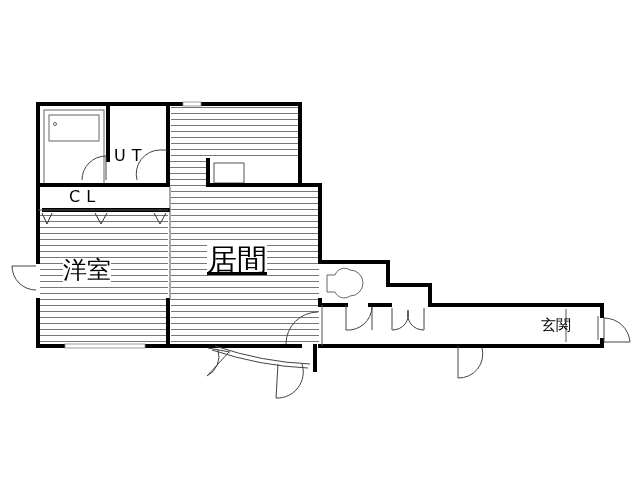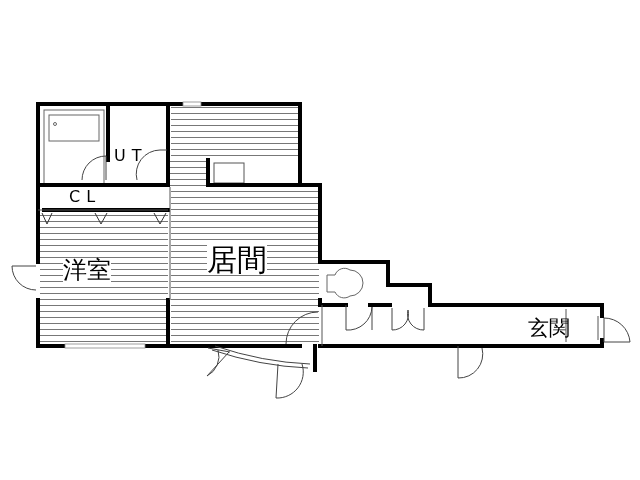--- a/index.html
+++ b/index.html
@@ -81,16 +81,16 @@
     <path d="M208,348 L230,352 M218,350 A22,22 0 0 1 207,376 L229,352"></path>
     <path d="M212,350 Q260,366 308,368"></path>
     <path d="M215,346 Q262,362 310,364"></path>
     <path d="M278,364 L276,398 A26,26 0 0 0 302,364"></path>
   </g>
 
   <path d="M327,275 L335,275 A10,10 0 0 1 350,270 A12,12 0 0 1 350,296 A10,10 0 0 1 335,292 L327,292 Z" fill="none" stroke="#666" stroke-width="1"></path>
 </svg>
 
 <div class="label" style="left:63px;top:258px;font-size:24px;">洋室</div>
-<div class="label" style="left:207px;top:245px;font-size:30px;">居間</div>
+<div class="label" style="left:207px;top:245px;font-size:30px;text-decoration:underline;">居間</div>
 <div class="label lbl-small" style="left:69px;top:189px;">CL</div>
 <div class="label lbl-small" style="left:114px;top:136px;margin-top:12px;">UT</div>
-<div class="label" style="left:528px;top:318px;font-size:21px;background:transparent;">玄関</div>
+<div class="label" style="left:541px;top:318px;font-size:15px;background:transparent;">玄関</div>
 
 </body></html>

